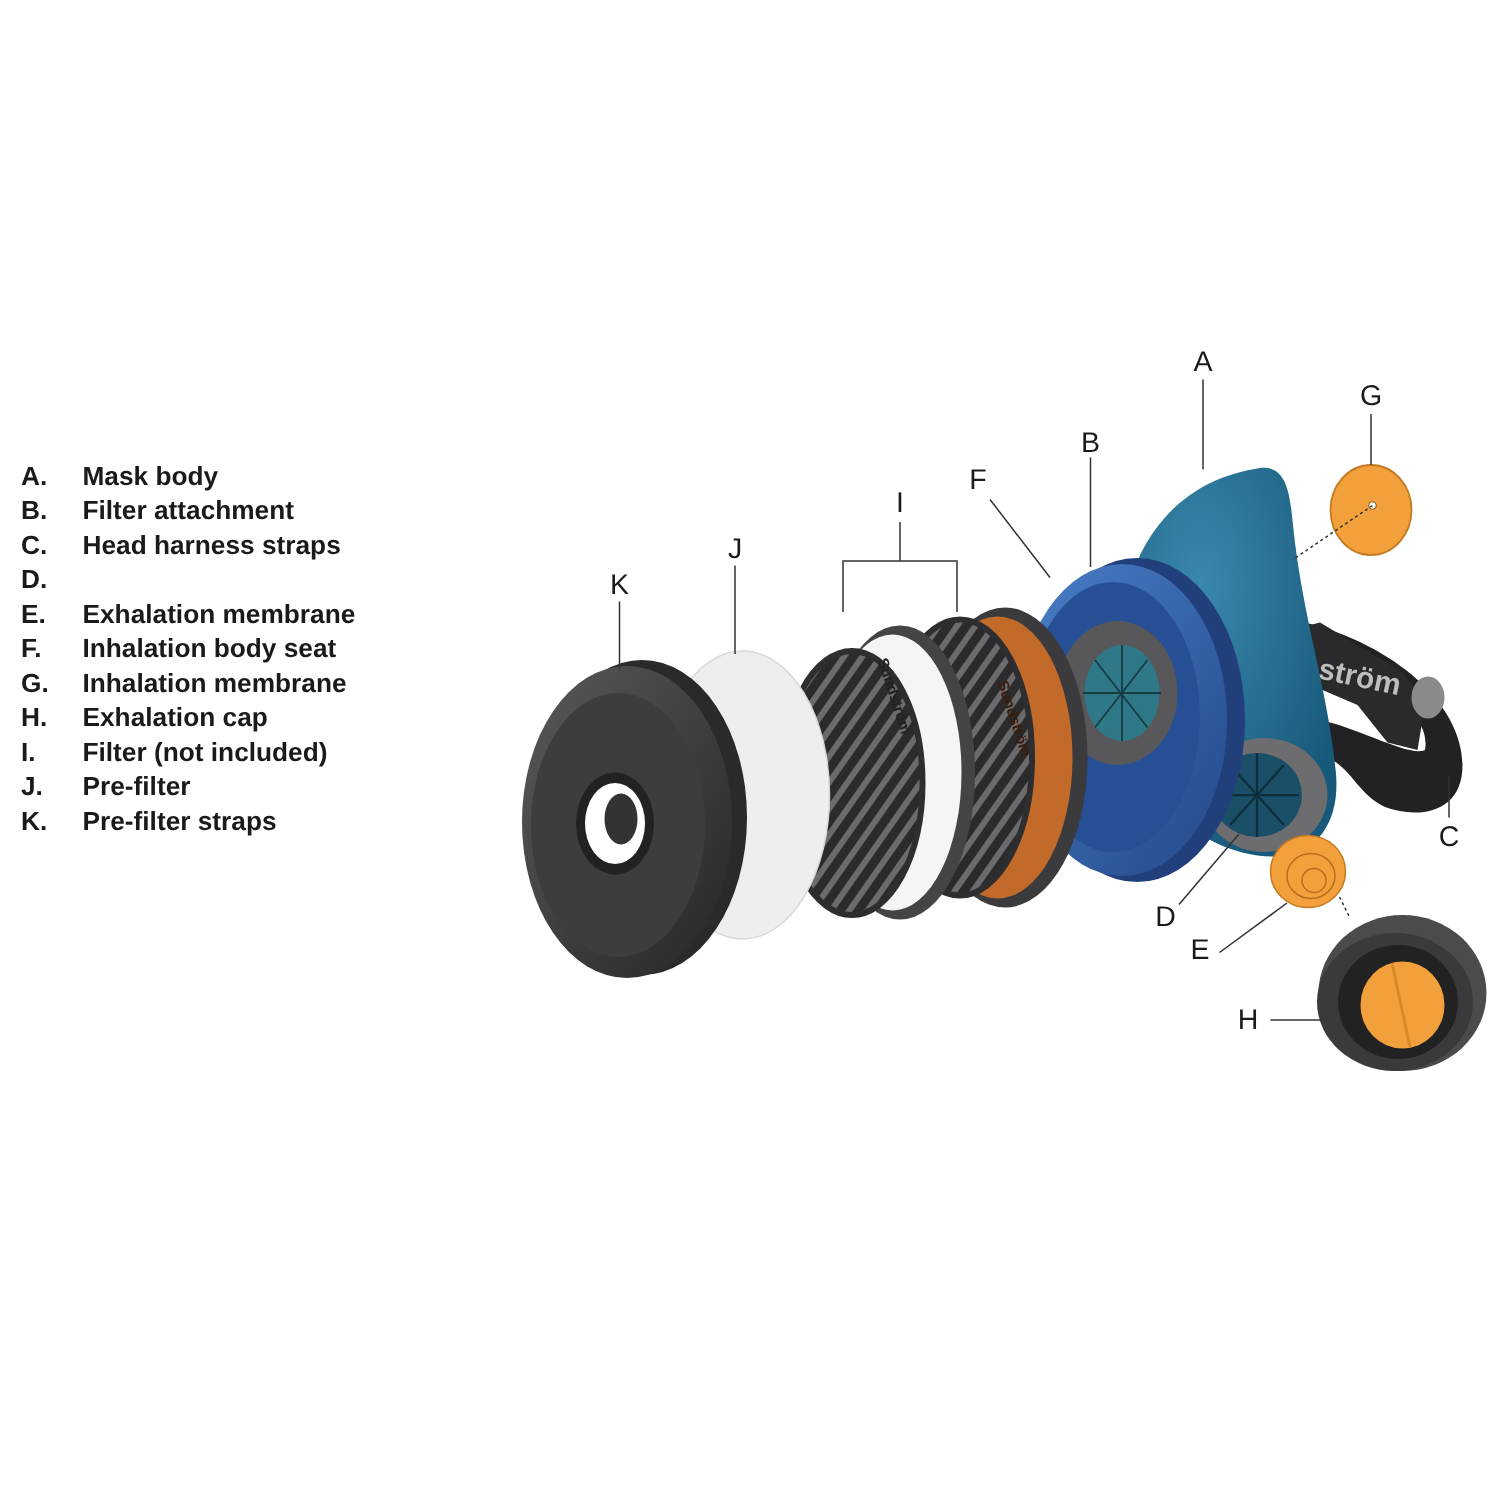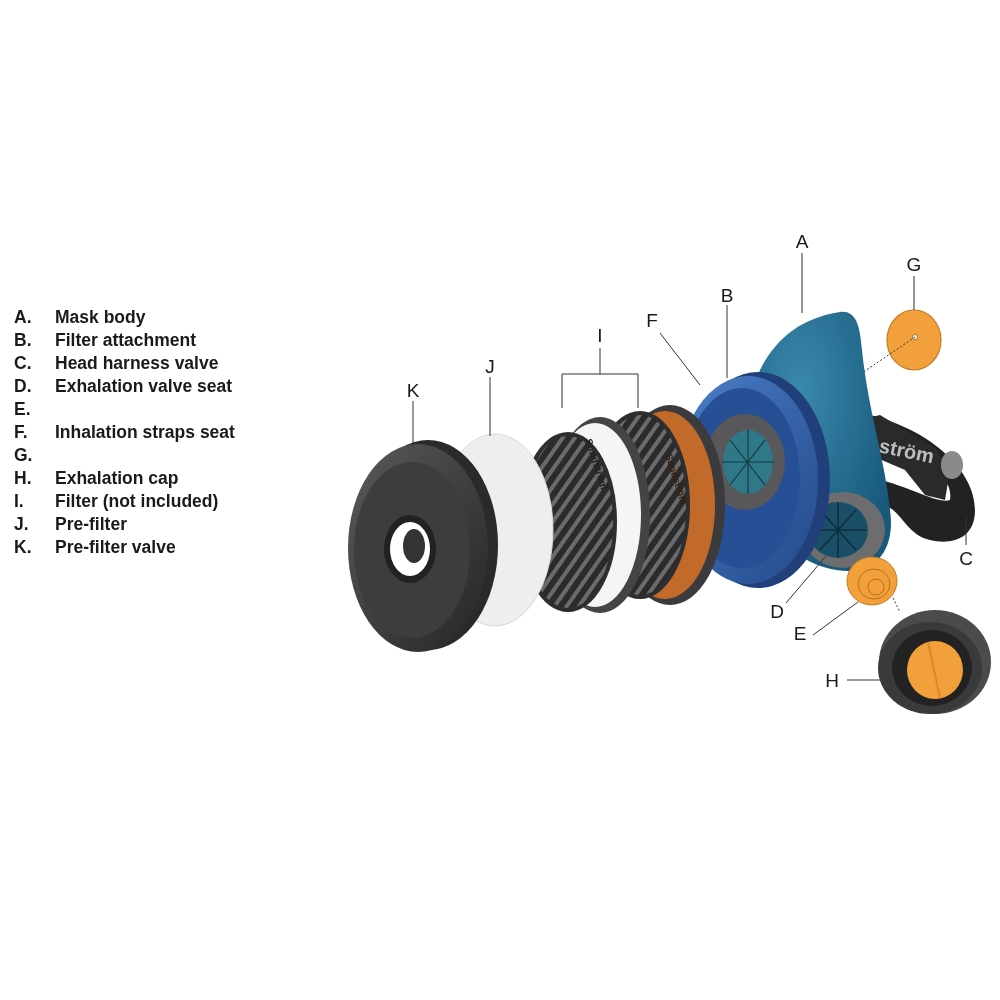--- a/index.html
+++ b/index.html
@@ -19,51 +19,52 @@
   <div class="legend-row">
       <span class="legend-letter">A.</span>
       <span class="legend-text">Mask body</span>
     </div>
   <div class="legend-row">
       <span class="legend-letter">B.</span>
       <span class="legend-text">Filter attachment</span>
     </div>
   <div class="legend-row">
       <span class="legend-letter">C.</span>
-      <span class="legend-text">Head harness valve</span>
+      <span class="legend-text">Head harness straps</span>
     </div>
   <div class="legend-row">
       <span class="legend-letter">D.</span>
-      <span class="legend-text">Exhalation valve seat</span>
     </div>
   <div class="legend-row">
       <span class="legend-letter">E.</span>
+      <span class="legend-text">Exhalation membrane</span>
     </div>
   <div class="legend-row">
       <span class="legend-letter">F.</span>
-      <span class="legend-text">Inhalation straps seat</span>
+      <span class="legend-text">Inhalation body seat</span>
     </div>
   <div class="legend-row">
       <span class="legend-letter">G.</span>
+      <span class="legend-text">Inhalation membrane</span>
     </div>
   <div class="legend-row">
       <span class="legend-letter">H.</span>
       <span class="legend-text">Exhalation cap</span>
     </div>
   <div class="legend-row">
       <span class="legend-letter">I.</span>
       <span class="legend-text">Filter (not included)</span>
     </div>
   <div class="legend-row">
       <span class="legend-letter">J.</span>
       <span class="legend-text">Pre-filter</span>
     </div>
   <div class="legend-row">
       <span class="legend-letter">K.</span>
-      <span class="legend-text">Pre-filter valve</span>
+      <span class="legend-text">Pre-filter straps</span>
     </div>
 </div>
 
 <svg class="diagram" width="1000" height="1000" viewBox="0 0 1000 1000">
   <defs>
     <radialGradient id="gMask" cx="35%" cy="30%" r="75%">
       <stop offset="0" stop-color="#3a88ad"></stop>
       <stop offset="1" stop-color="#17597a"></stop>
     </radialGradient>
     <linearGradient id="gBlue" x1="0" y1="0" x2="1" y2="1">

